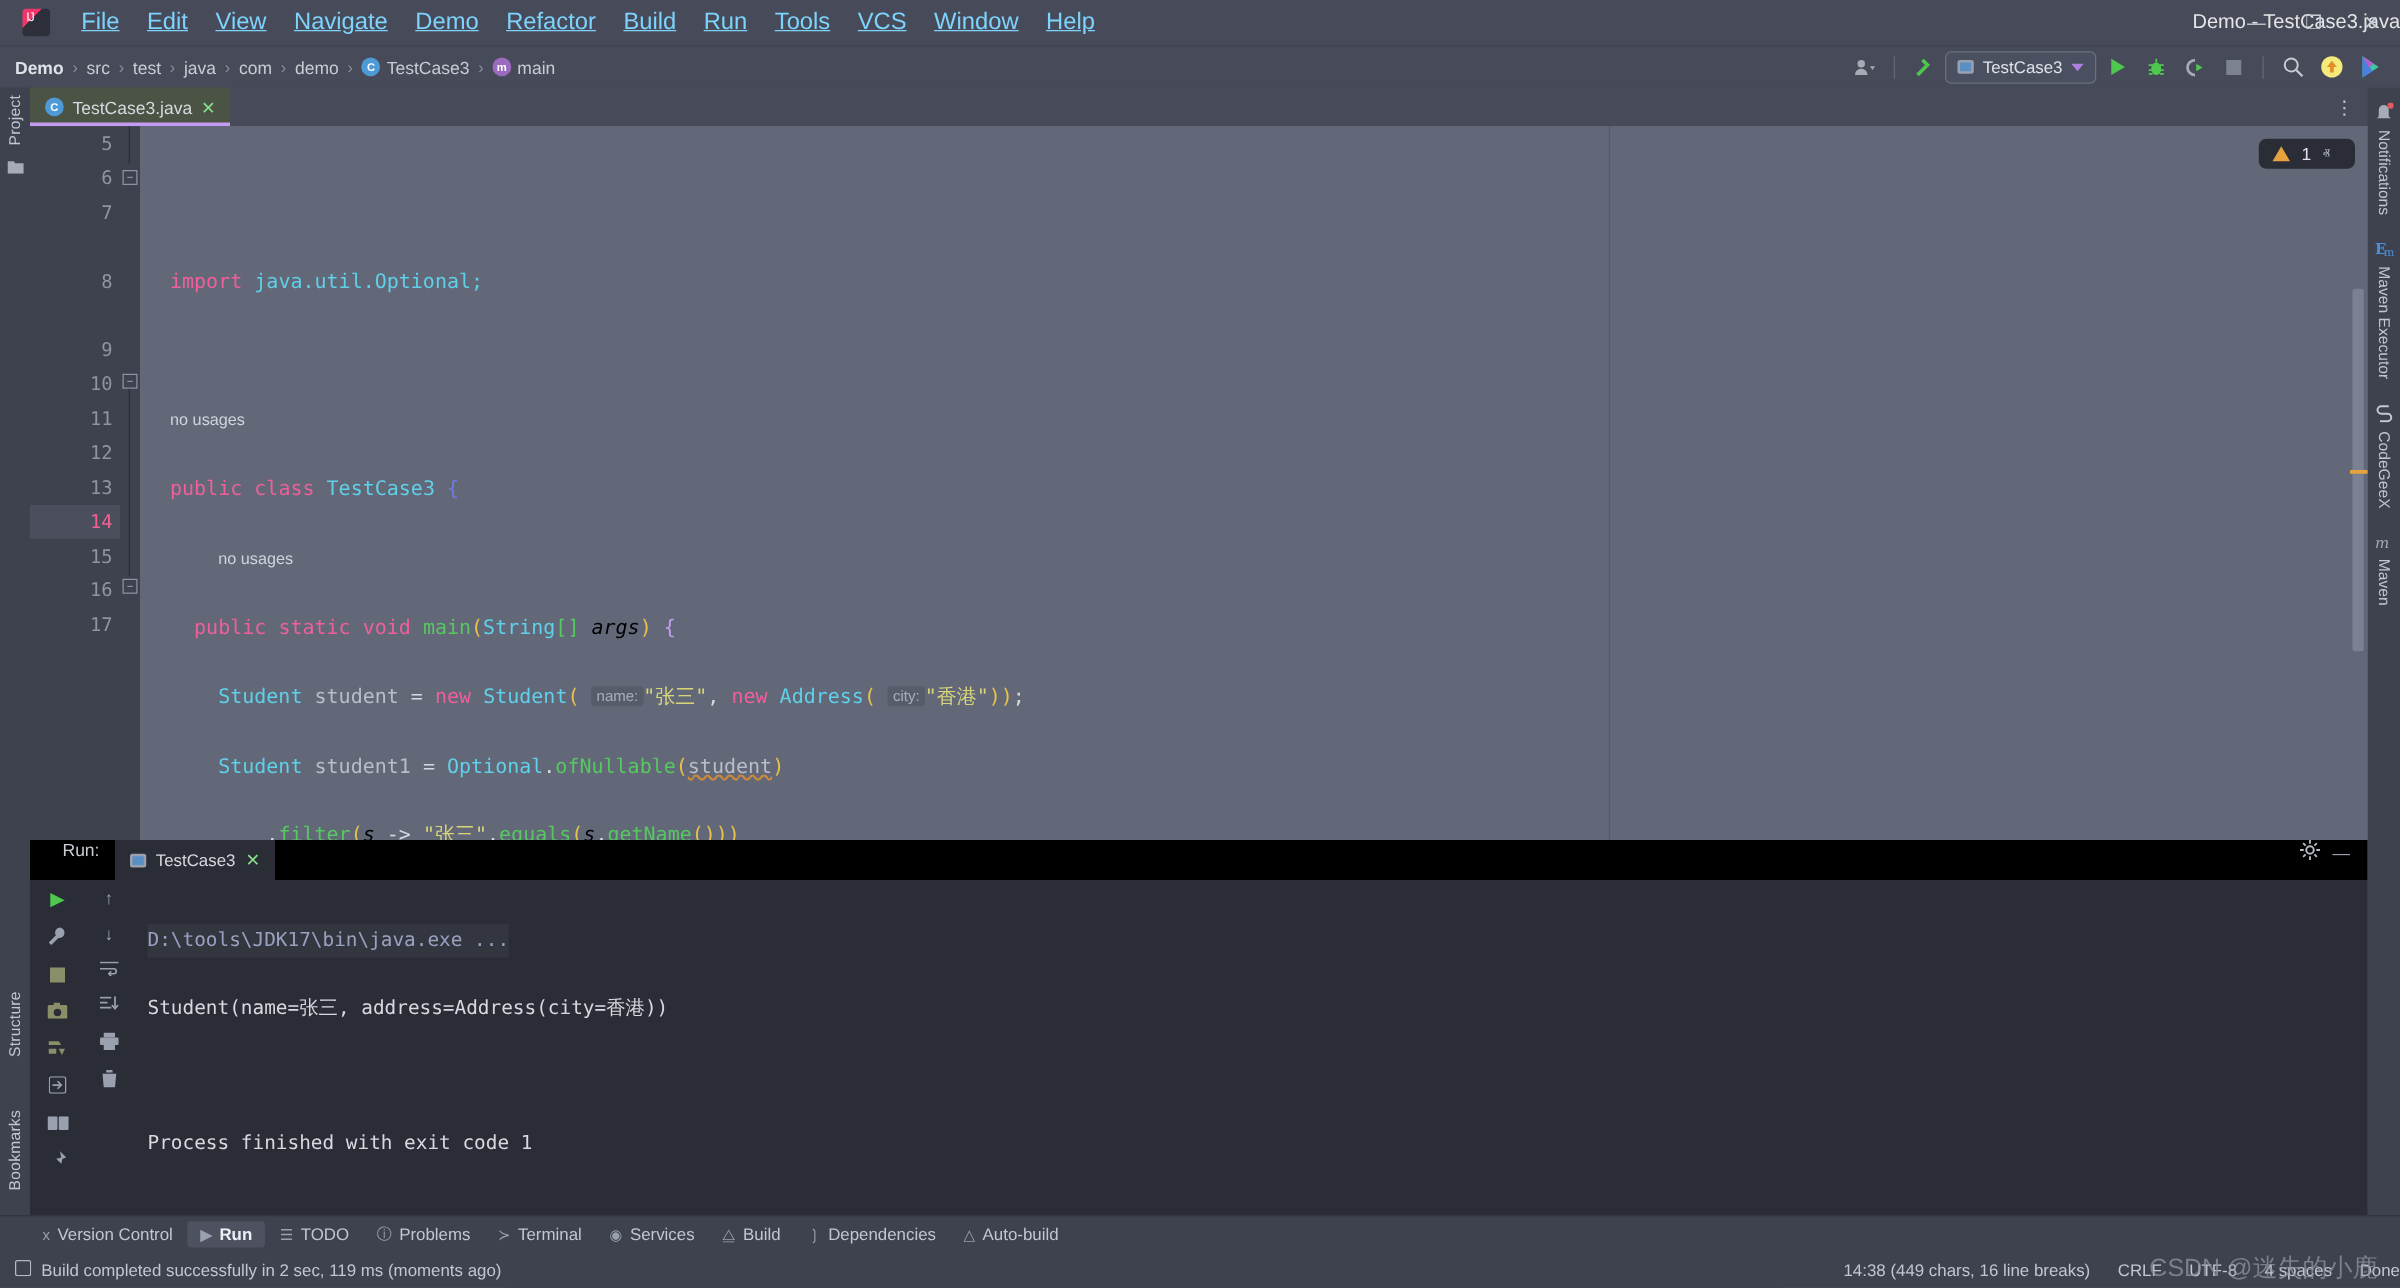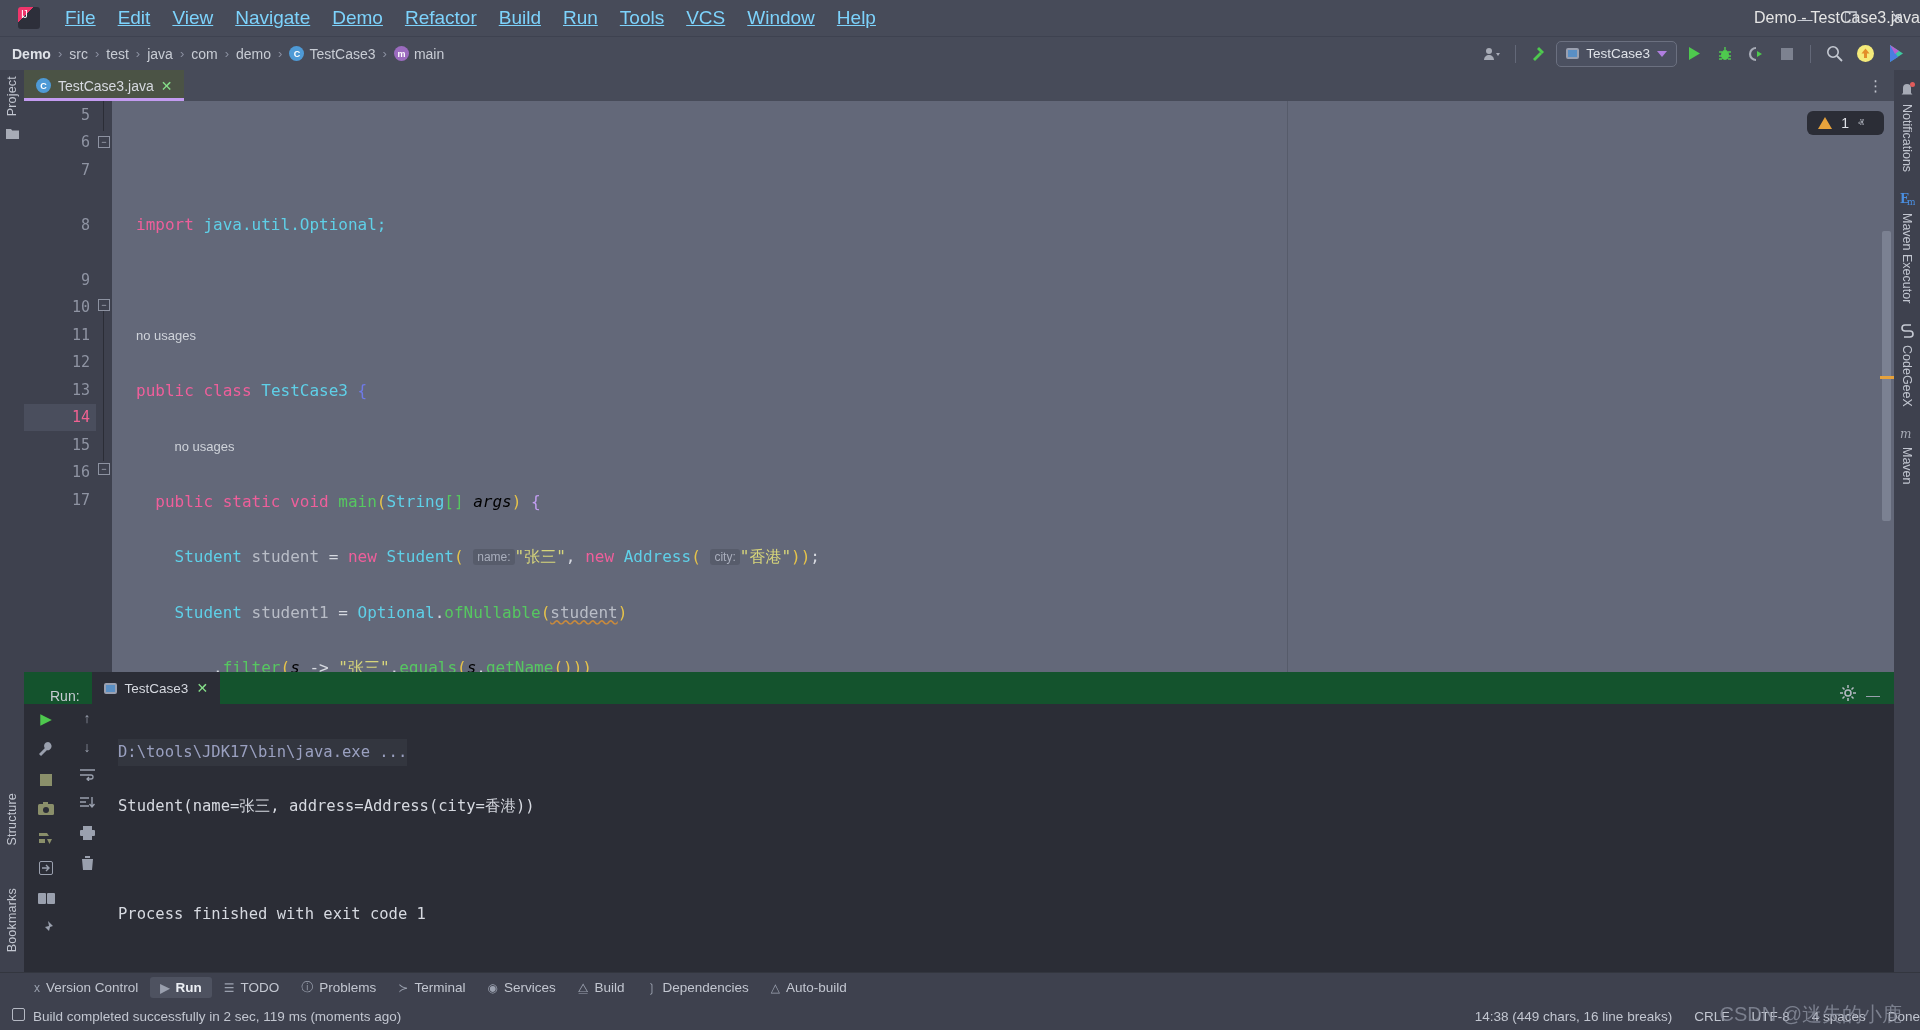--- a/index.html
+++ b/index.html
@@ -136,21 +136,21 @@
               border-bottom:12px solid #e6a23c; position:relative; }
   .chev { color:#b5b9c3; font-size:12px; }
 
   
   .stripe { width:14px; flex:0 0 14px; background:#636879; position:relative; }
   .stripe-thumb { position:absolute; left:2px; width:9px; background:#7b8192; border-radius:2px; }
   .stripe-mark { position:absolute; left:0; width:14px; height:3px; background:#e6a23c; }
 
   
   .runpanel { flex:0 0 300px; background:#2b2d36; display:flex; flex-direction:column; min-height:0;}
-  .run-head { height:32px; background:#14532d; display:flex; align-items:flex-end; flex:0 0 32px; }
+  .run-head { height:32px; background:#000000; display:flex; align-items:flex-start; flex:0 0 32px; }
   .run-label { font-size:14px; color:#c8ccd4; padding:0 12px 0 26px; }
   .run-tab { display:flex; align-items:center; gap:8px; background:#2b2d36; height:32px;
              padding:0 12px; font-size:13.5px; color:#d6d9e0; }
   .run-tab .sq { width:13px;height:11px;border:2px solid #9aa0b0;border-radius:2px;background:#5a8fc4;}
   .run-head-right { margin-left:auto; display:flex; align-items:center; gap:10px; padding-right:14px; }
   .run-body { flex:1 1 auto; display:flex; min-height:0; }
   .run-tools { width:44px; flex:0 0 44px; background:#2b2d36; display:flex; flex-direction:column;
                align-items:center; padding-top:6px; gap:13px; }
   .run-tools2 { width:38px; flex:0 0 38px; background:#2b2d36; display:flex; flex-direction:column;
                align-items:center; padding-top:6px; gap:13px; }

